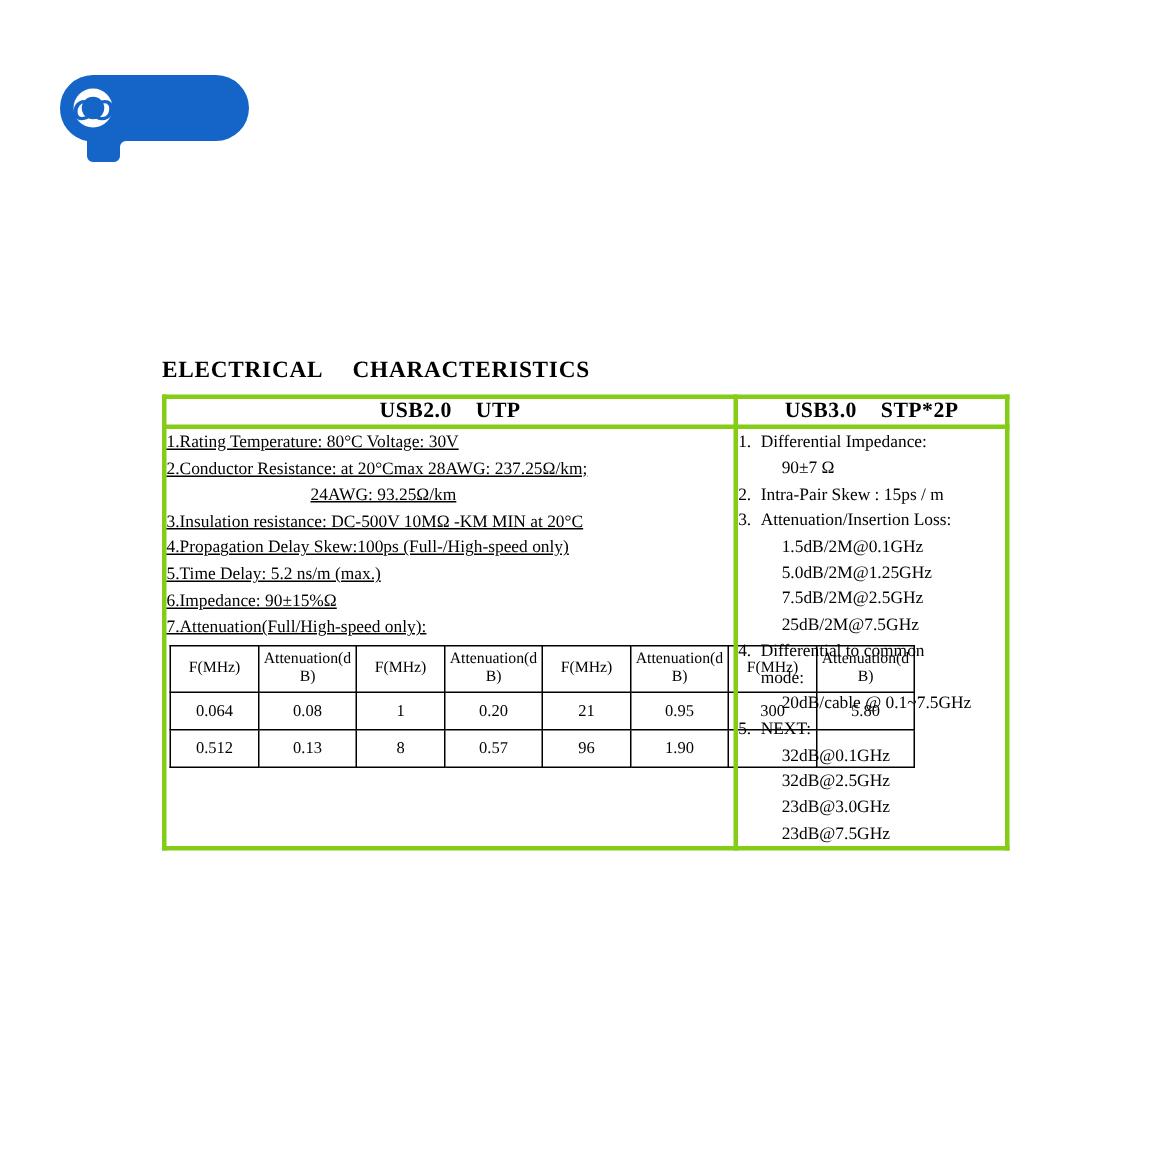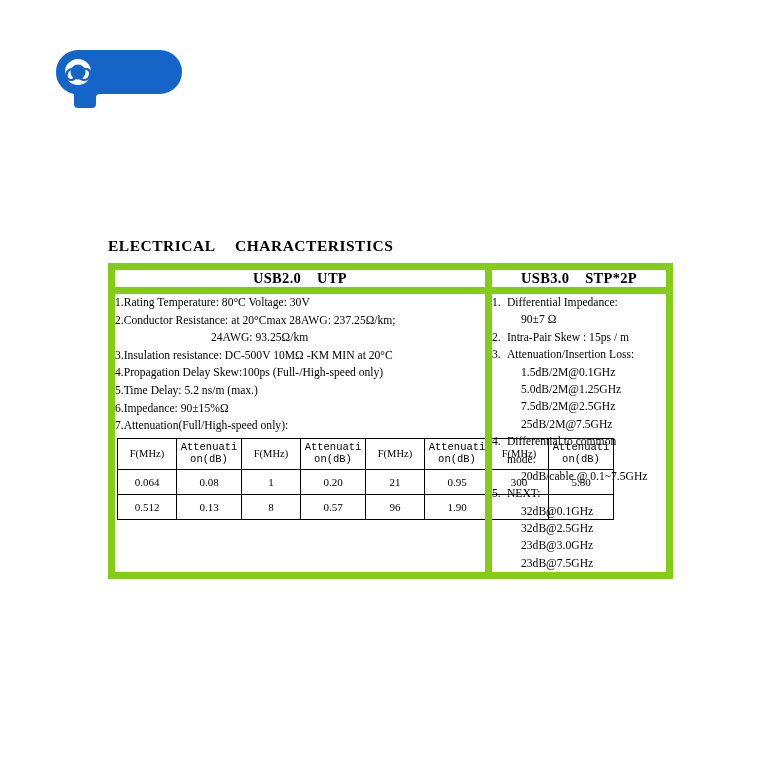--- a/index.html
+++ b/index.html
@@ -12,21 +12,21 @@
     background: #ffffff;
     font-family: "Liberation Serif", serif;
     color: #000000;
     position: relative;
     overflow: hidden;
   }
 
   
   .logo-wrap {
     position: absolute;
-    left: 48px;
+    left: 32px;
     top: 48px;
     width: 140px;
     height: 64px;
   }
   .logo-shape {
     position: absolute;
     left: 0;
     top: 0;
     width: 140px;
     height: 62px;
@@ -59,21 +59,21 @@
     font-family: "Liberation Serif", serif;
   }
 
   .main-table {
     width: 100%;
     border-collapse: collapse;
     table-layout: fixed;
   }
   .main-table > tbody > tr > td,
   .main-table > tbody > tr > th {
-    border: 7px solid #84cc16;
+    border: 3px solid #84cc16;
     vertical-align: top;
     padding: 0;
   }
   .hdr-cell {
     text-align: center;
     font-weight: bold;
     font-size: 14.5px;
     padding: 4px 0 5px 0;
     letter-spacing: 0.3px;
   }
@@ -83,21 +83,21 @@
     padding: 4px 6px 8px 6px;
     font-size: 11.6px;
     line-height: 1.52;
   }
   .body-right {
     padding: 4px 5px 8px 5px;
     font-size: 11.6px;
     line-height: 1.5;
   }
 
-  .li { white-space: nowrap; }
+  .li { white-space: nowrap; text-decoration: underline; }
   .indent-1 { padding-left: 96px; }
   .sub { padding-left: 14px; }
 
   
   .rlist { list-style: none; margin: 0; padding: 0; }
   .rlist > li {
     position: relative;
     padding-left: 15px;
     margin-bottom: 0px;
   }
@@ -122,21 +122,21 @@
     height: 22px;
     padding: 1px 2px;
     line-height: 1.12;
     word-break: break-word;
   }
   .att-table td.head {
     font-size: 10.5px;
     height: 28px;
   }
   .col-f  { width: 54px; }
-  .col-a  { width: 60px; font-family: Liberation Mono, monospace; }
+  .col-a  { width: 60px; }
 </style>
 </head>
 <body>
 
 <div class="logo-wrap">
   <svg class="logo-shape" viewBox="0 0 140 62">
     <path d="M30 2 H112 A22 22 0 0 1 112 46 H52 A4 4 0 0 0 48 50 V56 A4 4 0 0 1 44 60 H30 A4 4 0 0 1 26 56 V46 A22 22 0 0 1 8 24 A22 22 0 0 1 30 2 Z" fill="#1565c8"></path>
     <circle cx="30" cy="24" r="13" fill="#ffffff"></circle>
     <circle cx="30" cy="24" r="7.5" fill="#1565c8"></circle>
   </svg>

